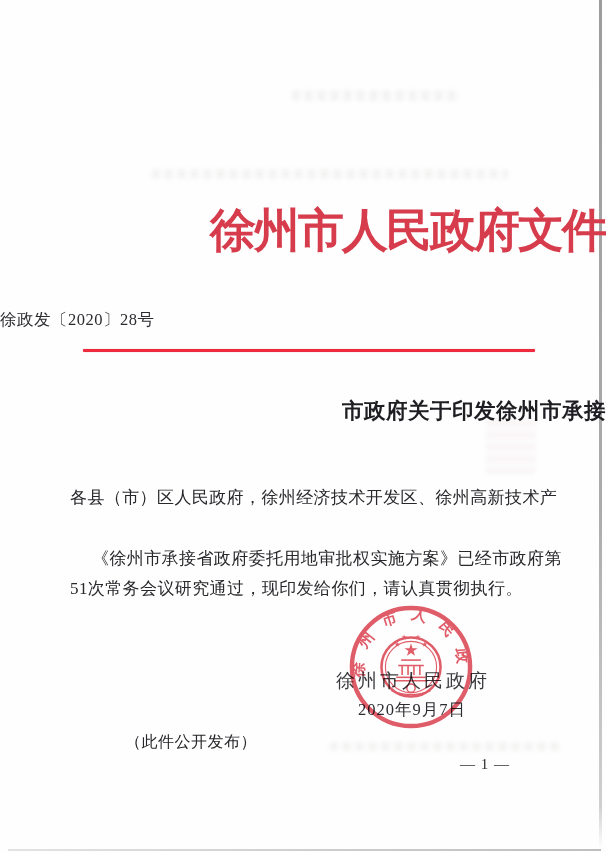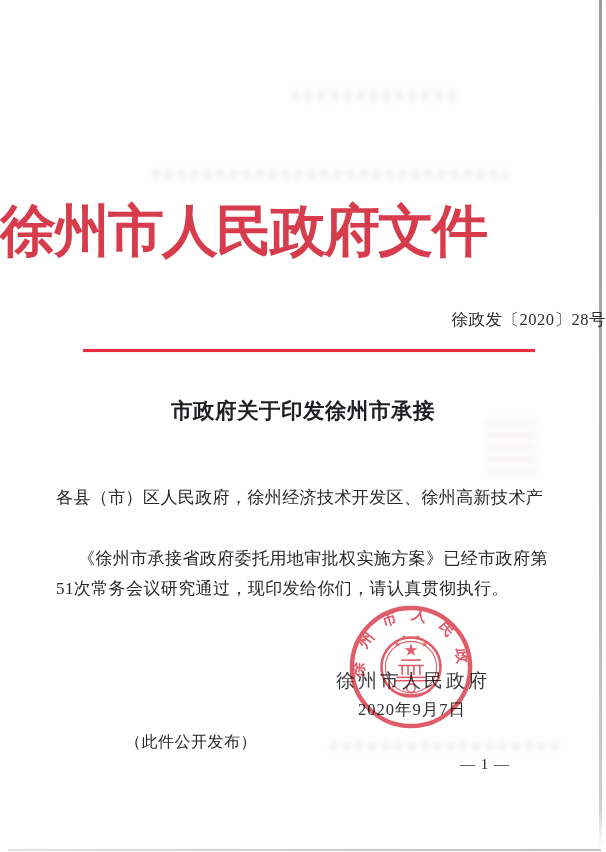--- a/index.html
+++ b/index.html
@@ -28,48 +28,48 @@
     border-radius:3px;
   }
   .artifact-1{top:90px;left:292px;width:168px;height:11px;}
   .artifact-2{top:169px;left:152px;width:356px;height:10px;}
   .artifact-3{top:418px;left:486px;width:50px;height:56px;
     background:repeating-linear-gradient(0deg, rgba(190,150,150,.16) 0 6px, rgba(200,190,185,.05) 6px 12px);}
   .artifact-4{top:742px;left:330px;width:232px;height:9px;}
 
   .header-title{
     position:absolute;top:194px;left:0;width:100%;
-    text-align:left;
-    font-size:56px;line-height:74px;
+    text-align:right;
+    font-size:46px;line-height:74px;
     font-weight:700;
     letter-spacing:-2px;
     white-space:nowrap;
   }
   .doc-number{
     position:absolute;top:308px;left:0;width:100%;
-    text-align:right;
+    text-align:left;
     font-size:16.5px;line-height:24px;
     letter-spacing:.5px;
     color:#2b2b30;
   }
   .red-divider{
     position:absolute;top:349px;left:83px;width:452px;height:3px;
     border-radius:1px;
     box-shadow:0 0 1px rgba(238,43,62,.6);
   }
   .notice-title{
     position:absolute;top:394px;left:0;width:100%;
-    text-align:center;
+    text-align:right;
     font-size:21.5px;line-height:35px;
     font-weight:700;
     color:#1d1d22;
     letter-spacing:.5px;
   }
   .body-text{
-    position:absolute;top:487px;left:56px;width:468px;
+    position:absolute;top:487px;left:70px;width:468px;
     font-size:17px;
     color:#28282c;
   }
   .body-line{
     position:relative;height:29.4px;line-height:22px;
     letter-spacing:.4px;
     white-space:nowrap;
   }
   .body-line.indented{padding-left:22px;margin-top:32px;}
 

